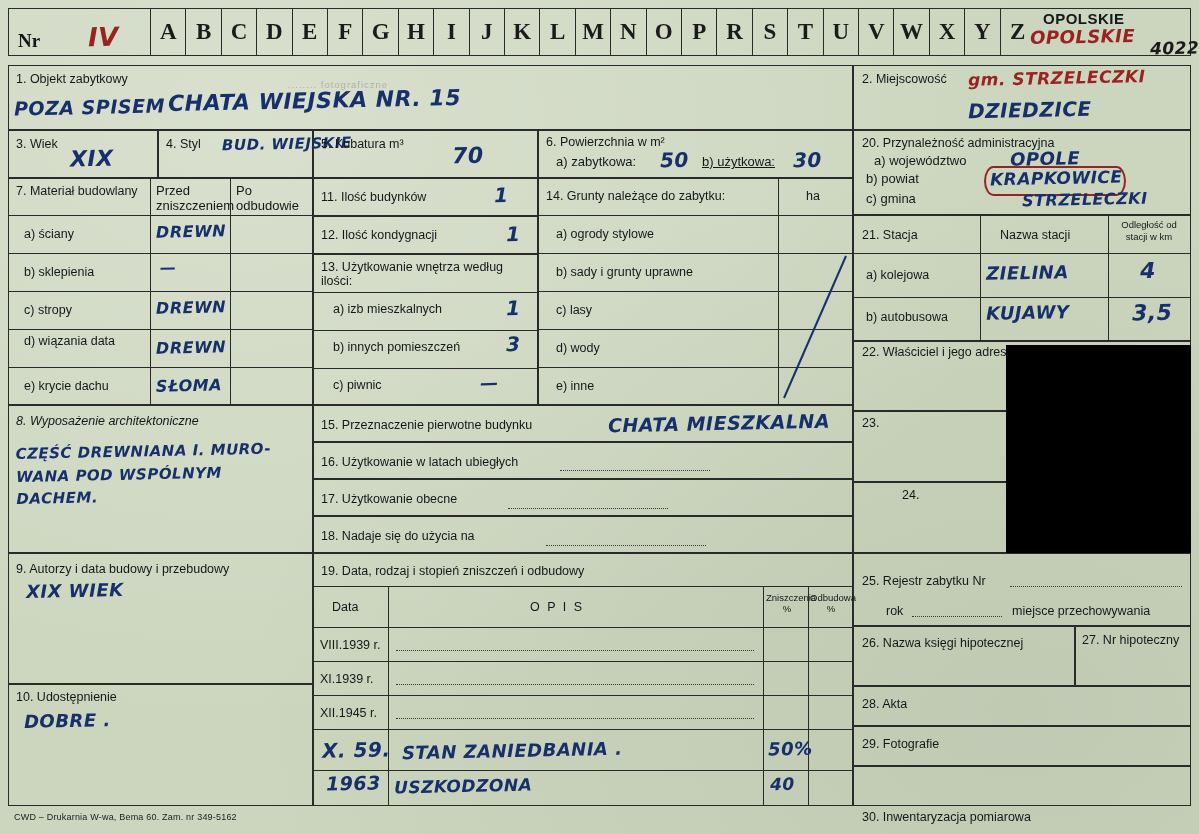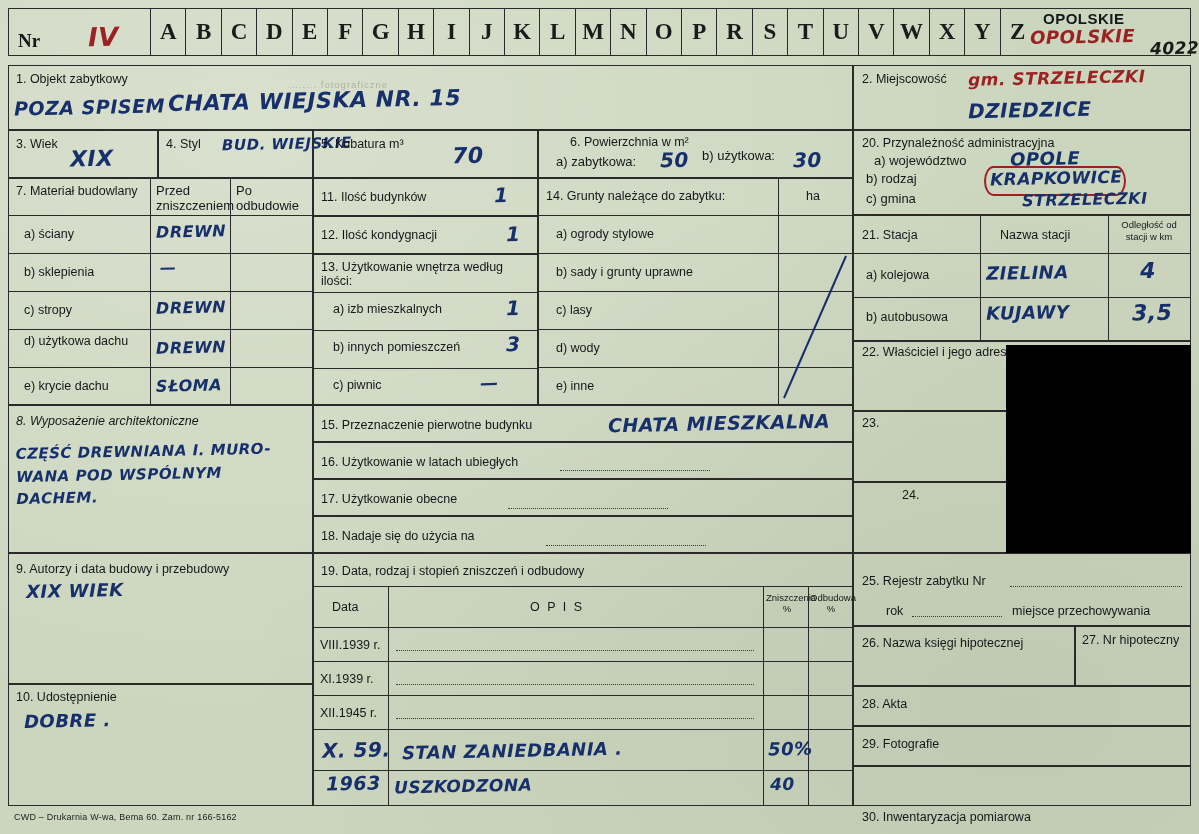--- a/index.html
+++ b/index.html
@@ -110,30 +110,30 @@
 
   <div class="lbl" style="left:16px;top:137px;">3. Wiek</div>
   <div class="hw" style="left:70px;top:146px;font-size:22px;">XIX</div>
 
   <div class="lbl" style="left:166px;top:137px;">4. Styl</div>
   <div class="hw" style="left:222px;top:136px;font-size:15px;white-space:pre-line;line-height:1.15;">BUD. WIEJSKIE</div>
 
   <div class="lbl" style="left:321px;top:137px;">5. Kubatura m³</div>
   <div class="hw" style="left:452px;top:143px;font-size:22px;">70</div>
 
-  <div class="lbl" style="left:546px;top:135px;margin-left:24px;">6. Powierzchnia w  m²</div>
+  <div class="lbl" style="left:546px;top:135px;">6. Powierzchnia w  m²</div>
   <div class="lbl sm" style="left:556px;top:155px;">a) zabytkowa:</div>
   <div class="hw" style="left:660px;top:148px;font-size:20px;">50</div>
-  <div class="lbl sm" style="left:702px;top:149px;">b) użytkowa:</div>
+  <div class="lbl sm" style="left:702px;top:155px;text-decoration:underline;">b) użytkowa:</div>
   <div class="hw" style="left:793px;top:148px;font-size:20px;">30</div>
 
   <div class="lbl" style="left:862px;top:136px;">20. Przynależność administracyjna</div>
   <div class="lbl sm" style="left:866px;top:154px;margin-left:8px;">a) województwo</div>
   <div class="hw" style="left:1010px;top:148px;font-size:18px;">OPOLE</div>
-  <div class="lbl sm" style="left:866px;top:172px;">b) rodzaj</div>
+  <div class="lbl sm" style="left:866px;top:172px;">b) powiat</div>
   <div class="hw" style="left:990px;top:168px;font-size:17px;">KRAPKOWICE</div>
   <div class="redbox" style="left:984px;top:166px;width:138px;height:26px;"></div>
   <div class="lbl sm" style="left:866px;top:192px;">c) gmina</div>
   <div class="hw" style="left:1022px;top:190px;font-size:16px;">STRZELECZKI</div>
 
   <div class="bx" style="left:8px;top:178px;width:305px;height:227px;"></div>
 
   <div class="thin" style="left:150px;top:178px;width:1px;height:227px;"></div>
   <div class="thin" style="left:230px;top:178px;width:1px;height:227px;"></div>
 
@@ -146,21 +146,21 @@
   <div class="lbl" style="left:16px;top:184px;width:128px;">7. Materiał budowlany</div>
   <div class="lbl sm" style="left:156px;top:184px;width:70px;">Przed zniszczeniem</div>
   <div class="lbl sm" style="left:236px;top:184px;width:70px;">Po odbudowie</div>
 
   <div class="lbl" style="left:24px;top:227px;">a) ściany</div>
   <div class="hw" style="left:156px;top:222px;font-size:16px;">DREWN</div>
   <div class="lbl" style="left:24px;top:265px;">b) sklepienia</div>
   <div class="hw" style="left:160px;top:258px;font-size:16px;">—</div>
   <div class="lbl" style="left:24px;top:303px;">c) stropy</div>
   <div class="hw" style="left:156px;top:298px;font-size:16px;">DREWN</div>
-  <div class="lbl" style="left:24px;top:334px;width:110px;">d) użytkowa dachu</div>
+  <div class="lbl" style="left:24px;top:334px;width:110px;">d) wiązania data</div>
   <div class="hw" style="left:156px;top:338px;font-size:16px;">DREWN</div>
   <div class="lbl" style="left:24px;top:379px;">e) krycie dachu</div>
   <div class="hw" style="left:156px;top:376px;font-size:16px;">SŁOMA</div>
 
   <div class="bx" style="left:313px;top:178px;width:225px;height:38px;"></div>
   <div class="bx" style="left:313px;top:216px;width:225px;height:38px;"></div>
   <div class="bx" style="left:313px;top:254px;width:225px;height:151px;"></div>
   <div class="thin" style="left:313px;top:292px;width:225px;height:1px;"></div>
   <div class="thin" style="left:313px;top:330px;width:225px;height:1px;"></div>
   <div class="thin" style="left:313px;top:368px;width:225px;height:1px;"></div>
@@ -294,16 +294,16 @@
   <div class="lbl" style="left:886px;top:604px;">rok</div>
   <div class="dots" style="left:912px;top:616px;width:90px;"></div>
   <div class="lbl" style="left:1012px;top:604px;">miejsce przechowywania</div>
 
   <div class="lbl" style="left:862px;top:636px;">26. Nazwa księgi hipotecznej</div>
   <div class="lbl" style="left:1082px;top:633px;width:100px;line-height:1.25;">27. Nr hipoteczny</div>
   <div class="lbl" style="left:862px;top:697px;">28. Akta</div>
   <div class="lbl" style="left:862px;top:737px;">29. Fotografie</div>
   <div class="lbl" style="left:862px;top:777px;margin-top:33px;">30. Inwentaryzacja pomiarowa</div>
 
-  <div class="footer">CWD – Drukarnia W-wa, Bema 60. Zam. nr 166-5162</div>
+  <div class="footer">CWD – Drukarnia W-wa, Bema 60. Zam. nr 349-5162</div>
 
   <div class="lbl xs" style="left:288px;top:80px;color:rgba(60,60,60,.28);letter-spacing:1px;">........ fotograficzne</div>
 </div>
 
 </body></html>

